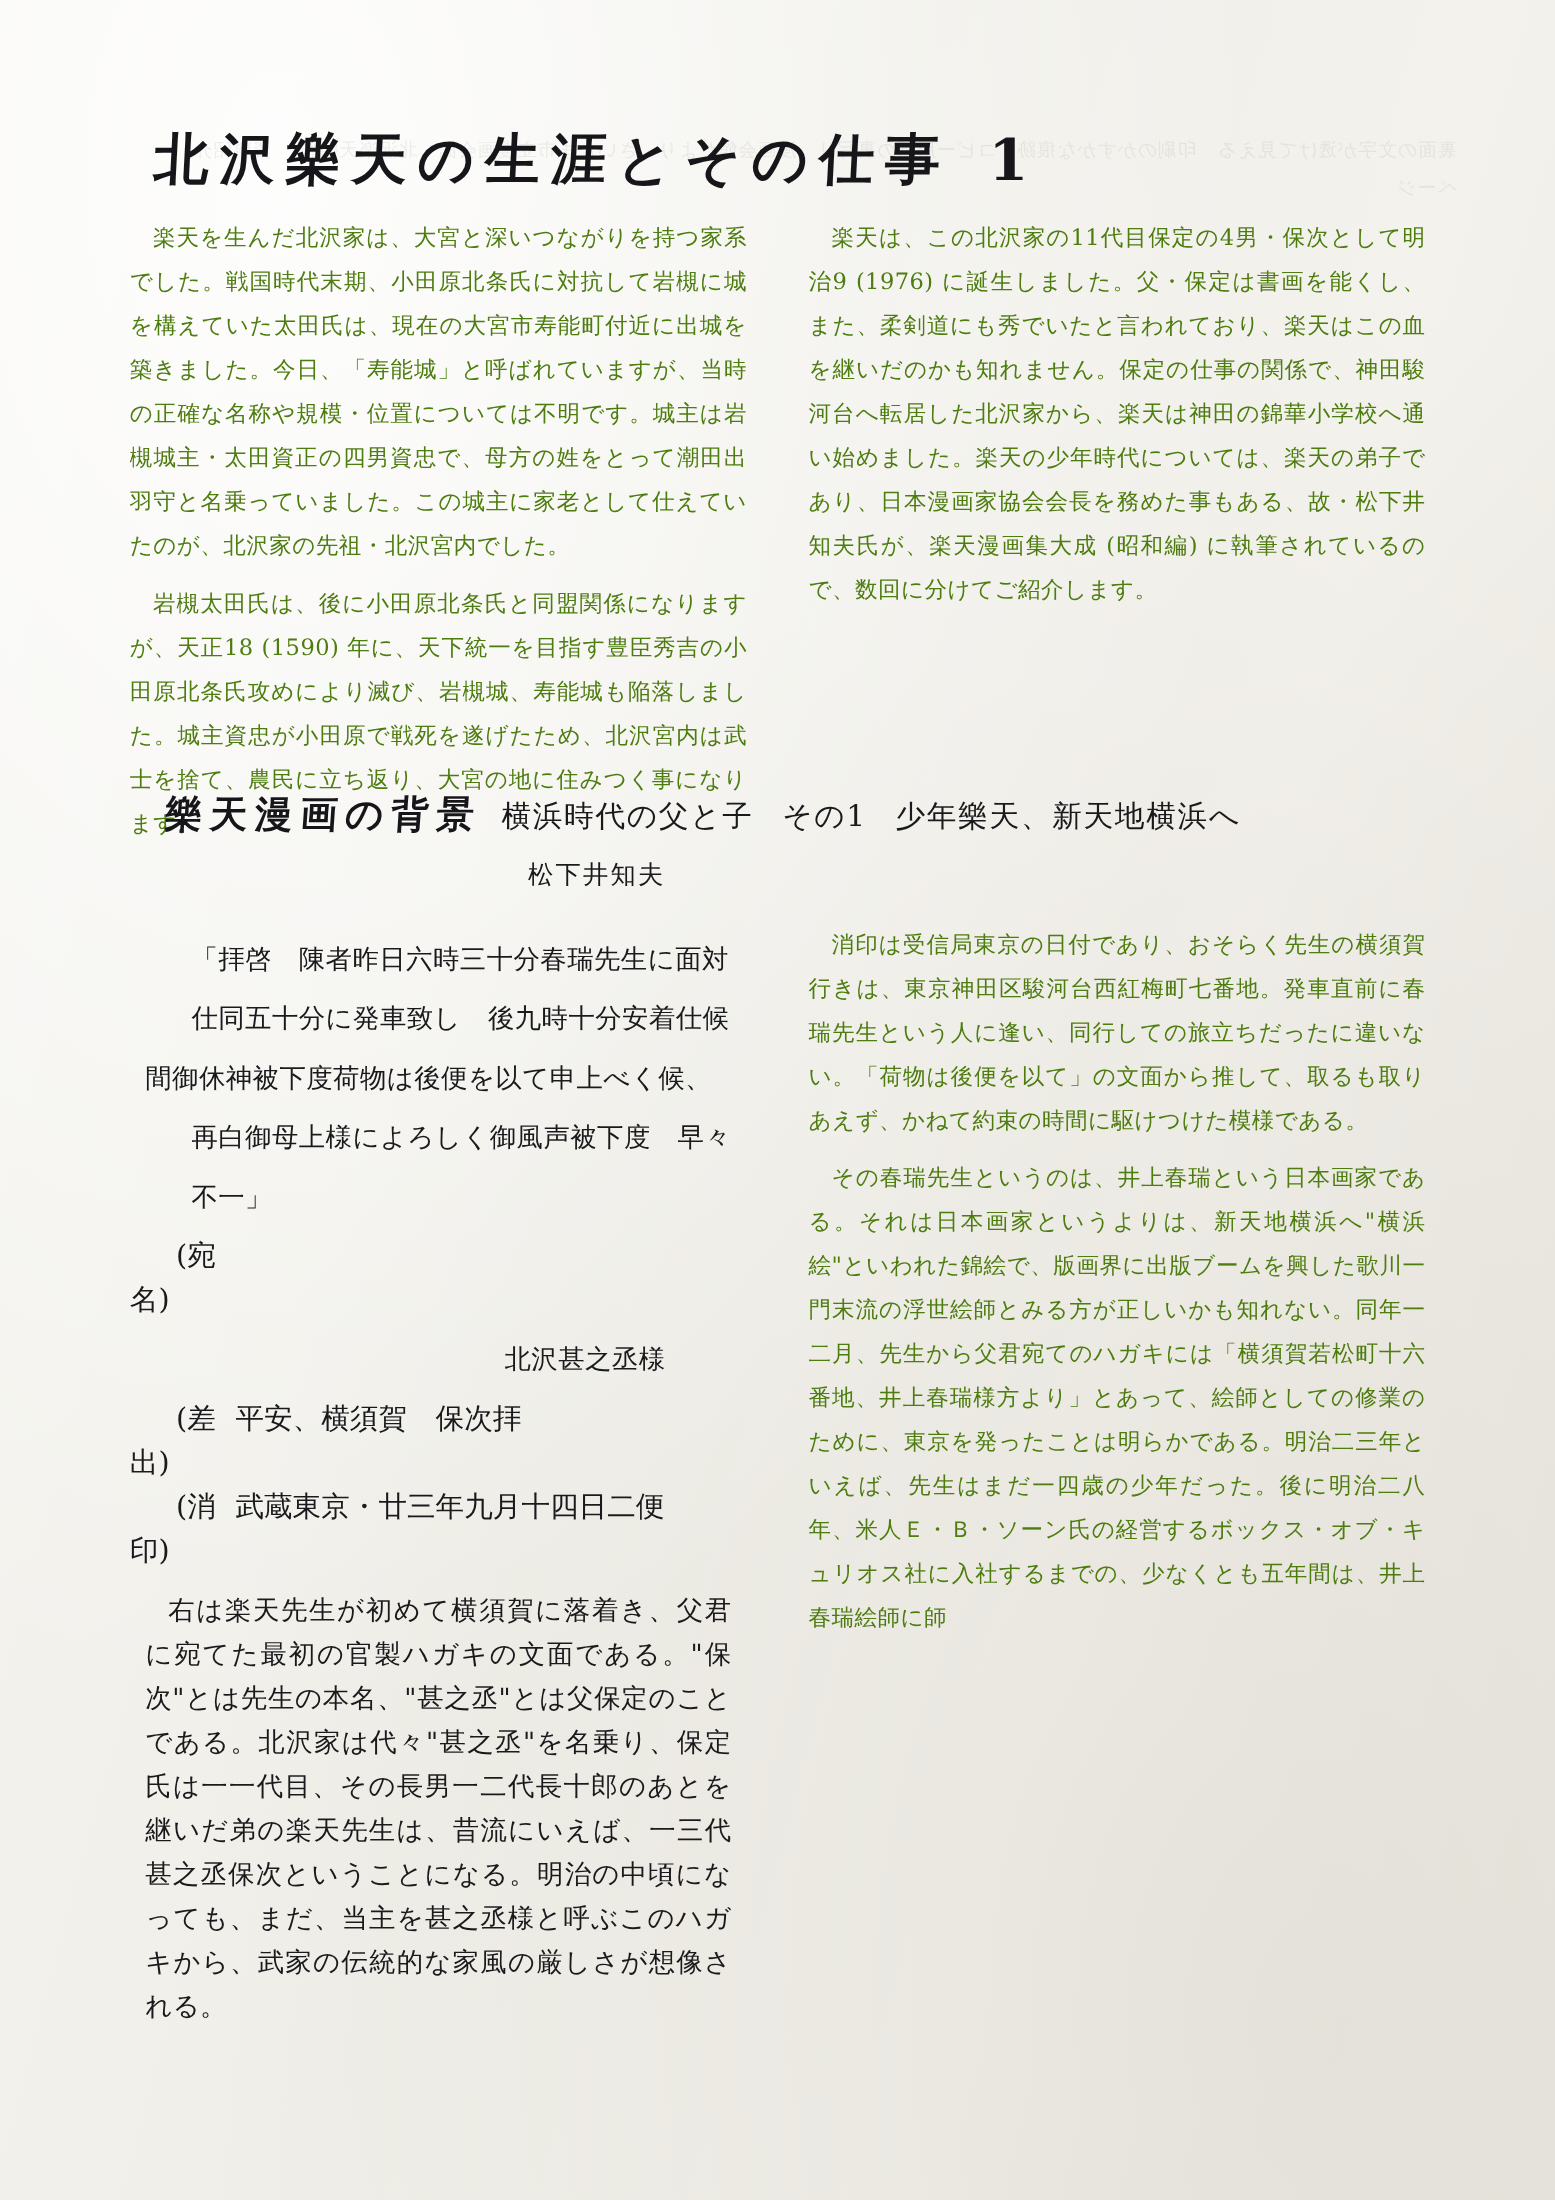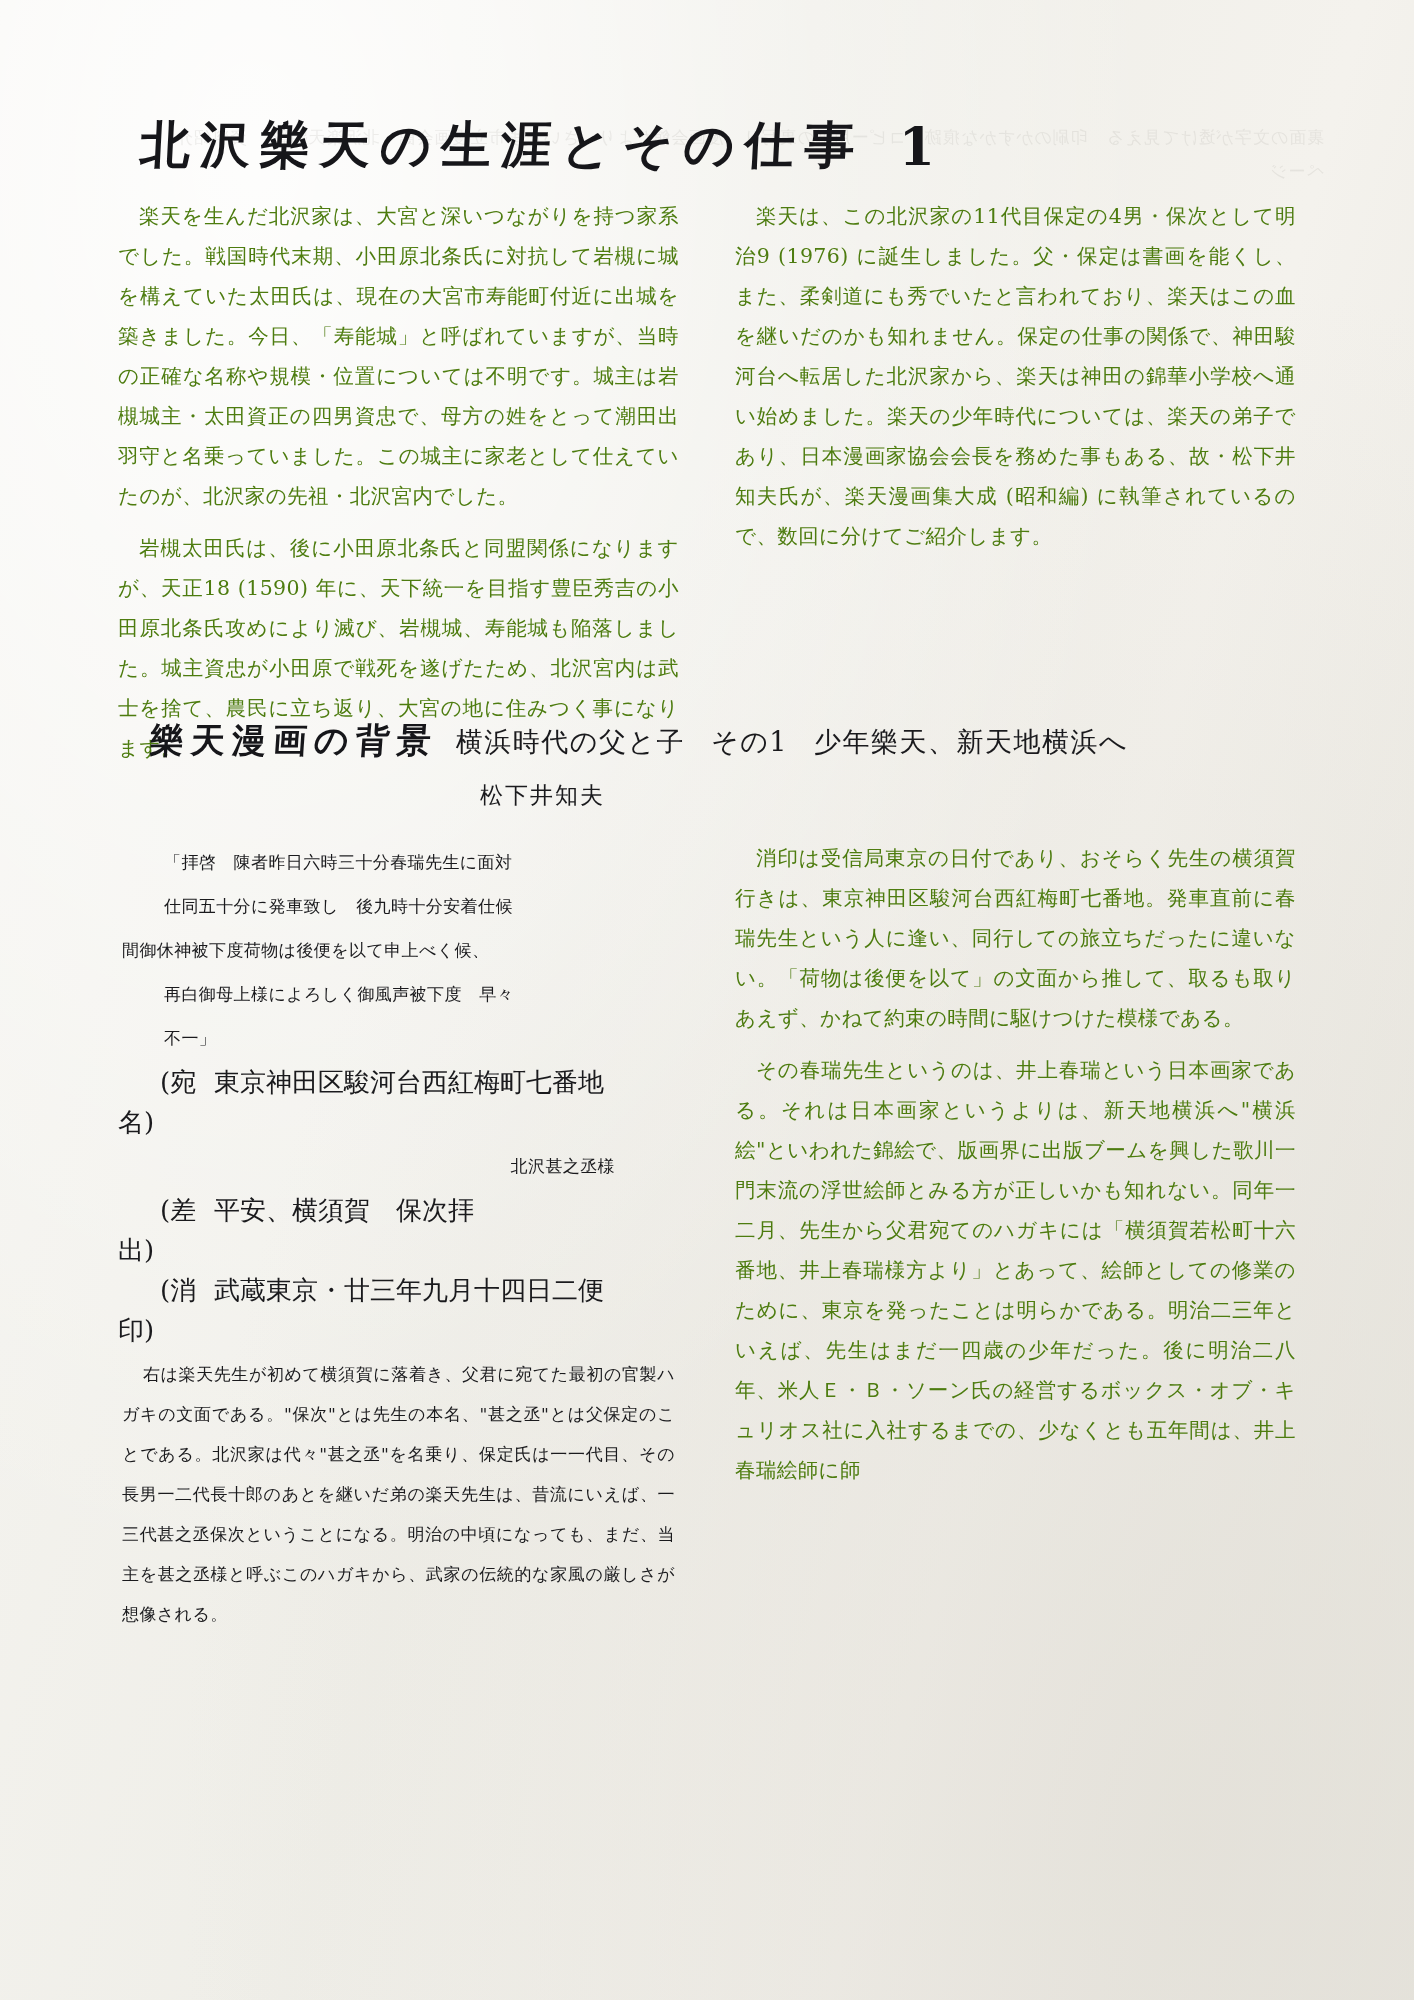--- a/index.html
+++ b/index.html
@@ -142,23 +142,23 @@
   
   .bottom-cols {
     position: absolute;
     left: 118px;
     top: 838px;
     width: 1178px;
     display: flex;
     gap: 56px;
   }
   .letter p {
-    margin: 4px;
-    font-family: "DejaVu Serif", "Liberation Serif", serif;
-    font-size: 17px;
+    margin: 14px;
+    font-family: "DejaVu Serif", "Liberation Serif", serif;
+    font-size: 24px;
     line-height: 40px;
     color: #1a1a1d;
     letter-spacing: 0.4px;
   }
   .letter .ind1 { text-indent: 42px; }
   .letter .ind0 { text-indent: 0; }
   .addr-row {
     display: flex;
     font-family: "DejaVu Serif", "Liberation Serif", serif;
     font-size: 26px;
@@ -204,21 +204,20 @@
     <div class="bottom-cols">
       <div class="col letter">
         <p class="ind1">「拝啓　陳者昨日六時三十分春瑞先生に面対</p>
         <p class="ind1">仕同五十分に発車致し　後九時十分安着仕候</p>
         <p class="ind0">間御休神被下度荷物は後便を以て申上べく候、</p>
         <p class="ind1">再白御母上様によろしく御風声被下度　早々</p>
         <p class="ind1">不一」</p>
 
         <div class="addr-row">
           <div class="tag">(宛名)</div>
-          <div class="val">東京神田区駿河台西紅梅町七番地</div>
         </div>
         <p class="centerish">北沢甚之丞様</p>
 
         <div class="addr-row">
           <div class="tag">(差出)</div>
           <div class="val">平安、横須賀　保次拝</div>
         </div>
 
         <div class="addr-row">
           <div class="tag">(消印)</div>

